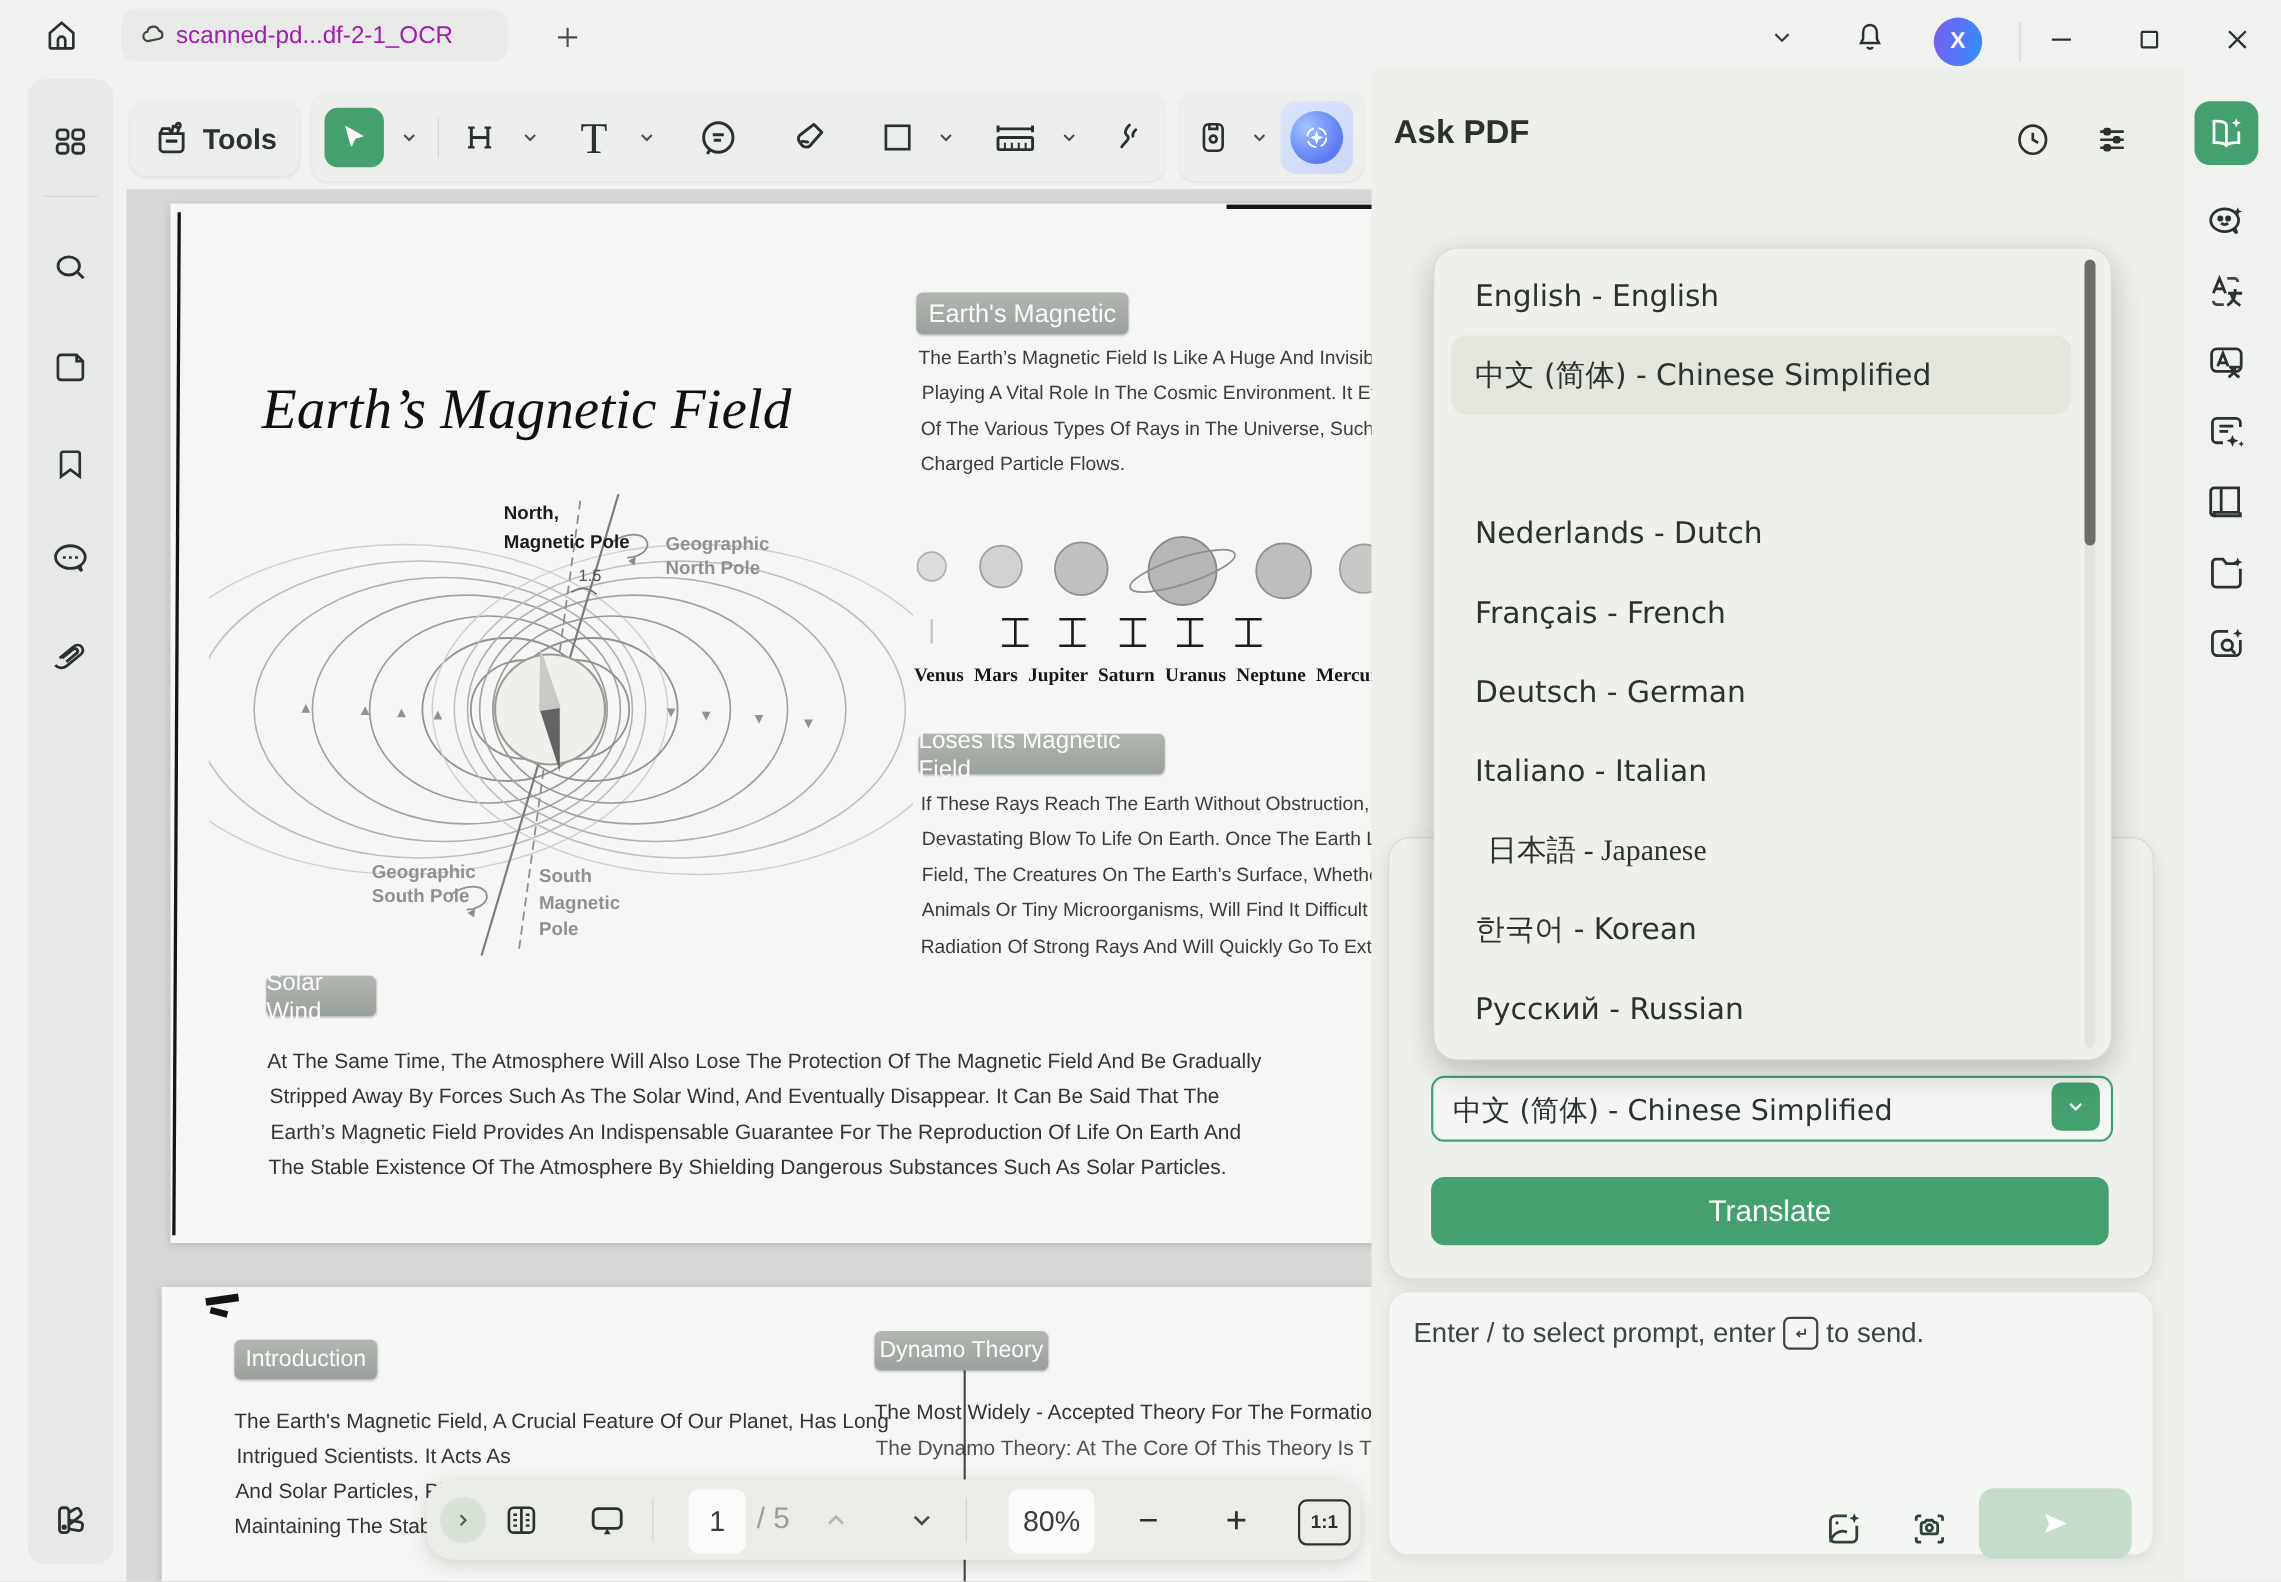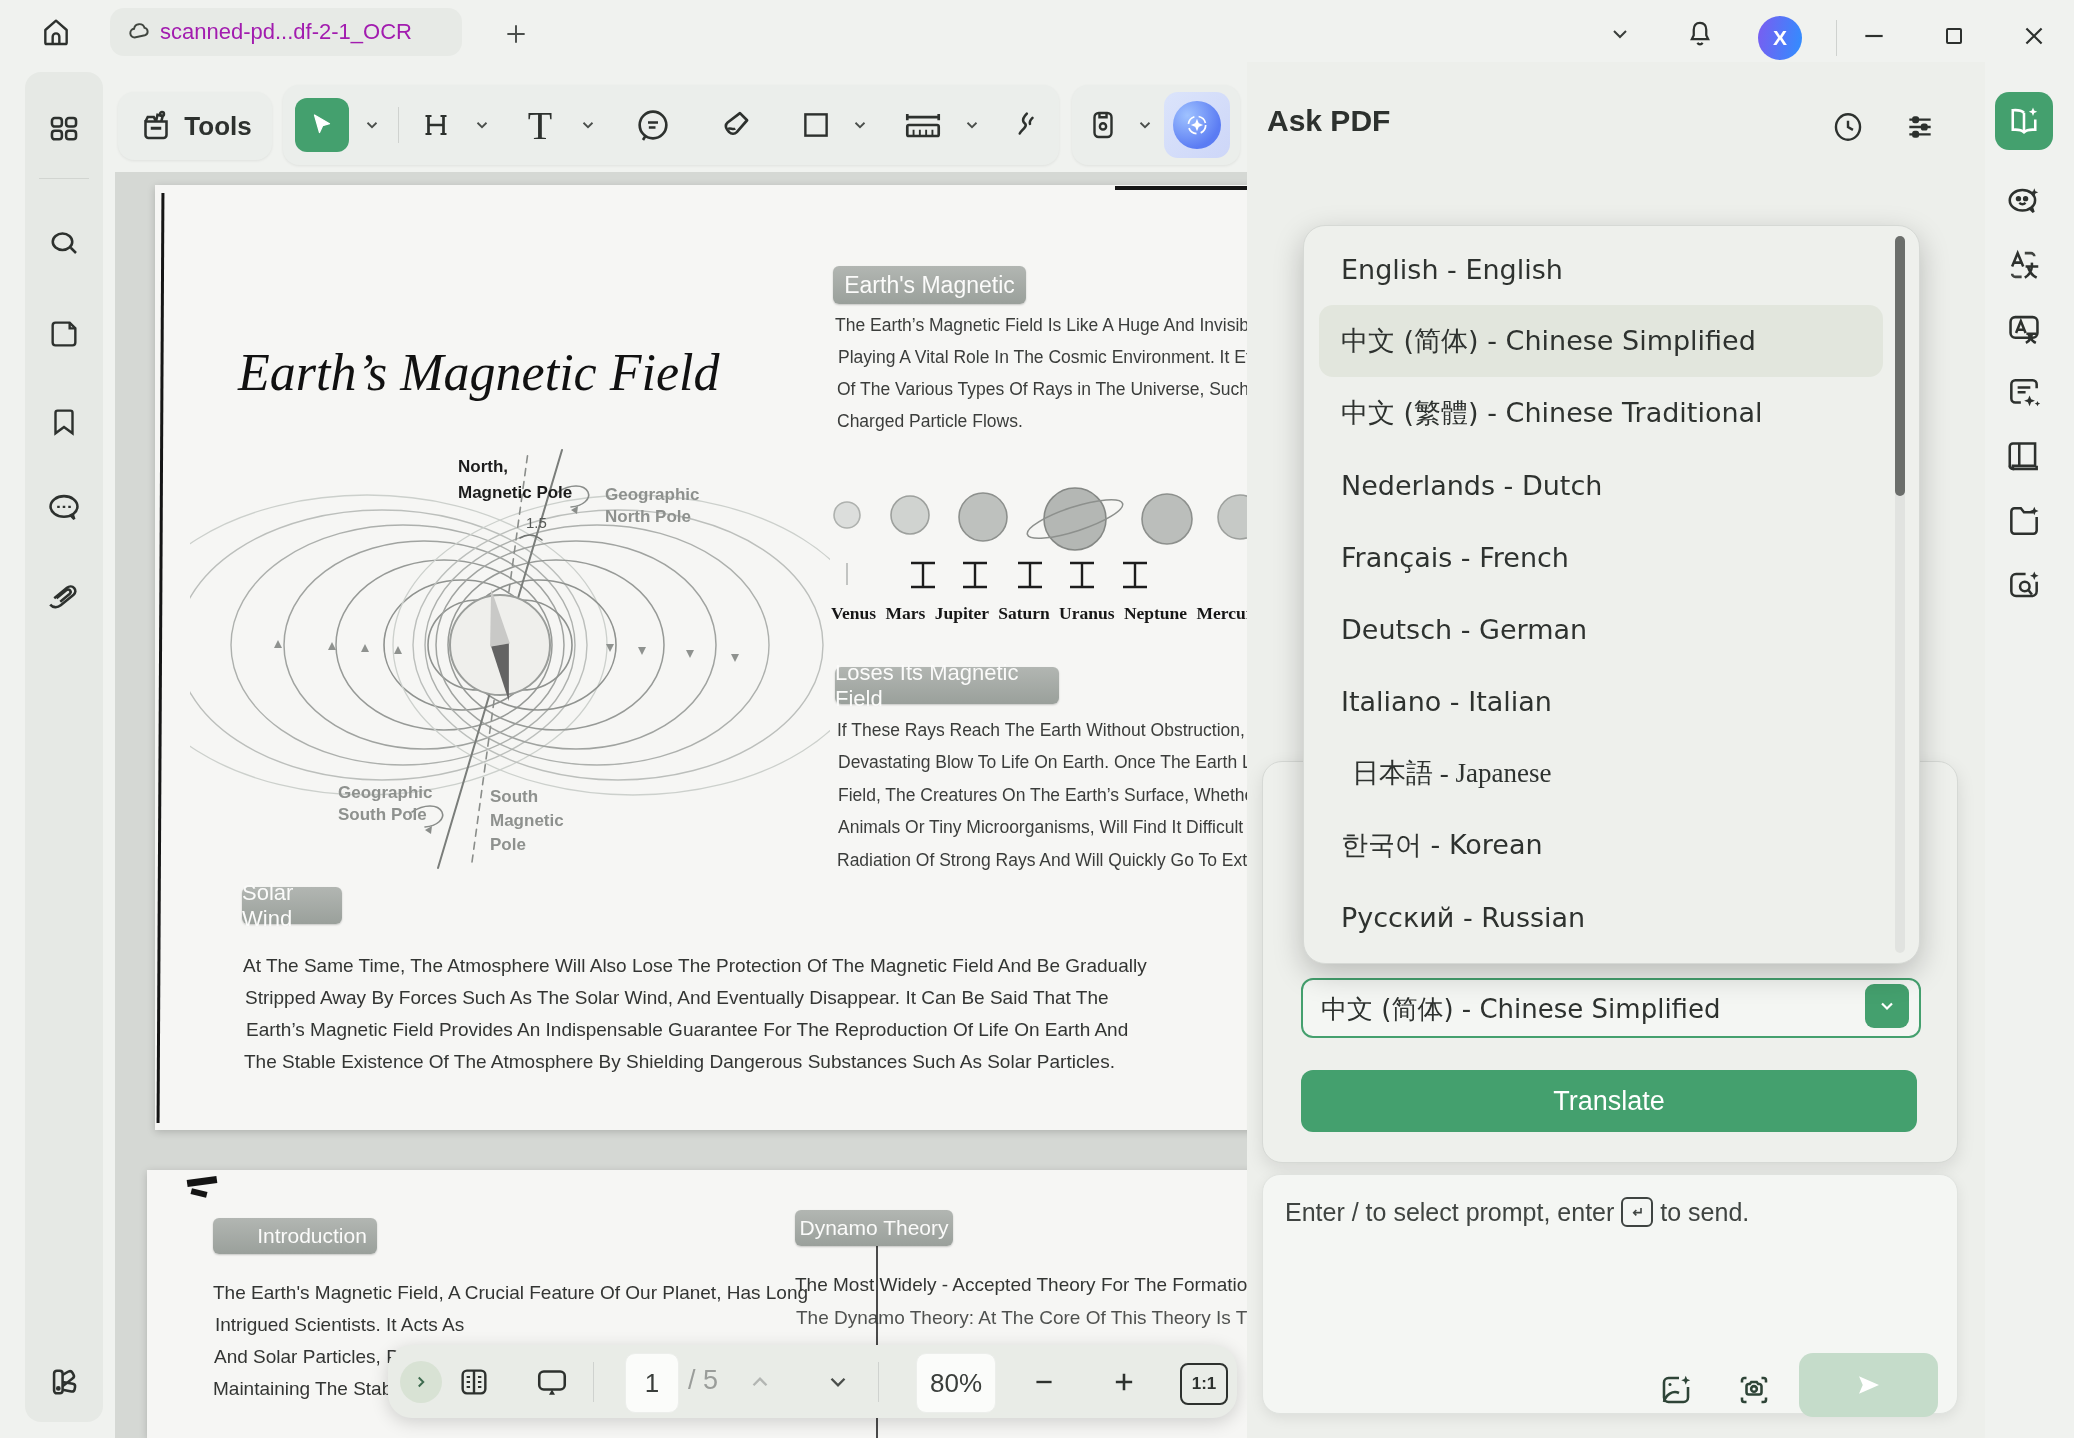--- a/index.html
+++ b/index.html
@@ -414,21 +414,21 @@
         <div class="docline2" style="left:3px;top:64px;">Earth’s Magnetic Field Provides An Indispensable Guarantee For The Reproduction Of Life On Earth And</div>
         <div class="docline2" style="left:1px;top:96px;">The Stable Existence Of The Atmosphere By Shielding Dangerous Substances Such As Solar Particles.</div>
       </div>
     </div>
 
     <div class="abs page" style="left:32px;top:998px;width:1125px;height:268px;">
       <div class="abs" style="left:40px;top:8px;width:30px;height:7px;background:#141414;transform:rotate(-8deg);"></div>
       <div class="abs" style="left:44px;top:20px;width:16px;height:6px;background:#141414;transform:rotate(14deg);"></div>
       <div class="abs" style="left:729px;top:42px;width:2px;height:226px;background:#4a4a4a;"></div>
 
-      <div class="abs doctag" style="left:66px;top:48px;width:130px;height:36px;font-size:21px;padding-left:34px;">Introduction</div>
+      <div class="abs doctag" style="left:66px;top:48px;width:130px;height:36px;font-size:21px;">Introduction</div>
       <div class="abs" style="left:66px;top:112px;width:640px;height:150px;">
         <div class="docline2" style="left:0;top:0;">The Earth's Magnetic Field, A Crucial Feature Of Our Planet, Has Long</div>
         <div class="docline2" style="left:2px;top:32px;">Intrigued Scientists. It Acts As</div>
         <div class="docline2" style="left:1px;top:64px;">And Solar Particles, Playing A</div>
         <div class="docline2" style="left:0;top:96px;">Maintaining The Stability Of T</div>
       </div>
 
       <div class="abs doctag" style="left:648px;top:40px;width:158px;height:36px;font-size:21px;">Dynamo Theory</div>
       <div class="abs" style="left:648px;top:104px;width:480px;height:160px;">
         <div class="docline2" style="left:0;top:0;">The Most Widely - Accepted Theory For The Formation Of The Earth's Magneti</div>
@@ -521,23 +521,20 @@
         <span>Translate</span>
       </div>
     </div>
 
     <div class="abs card" style="left:56px;top:163px;width:615px;height:737px;border-radius:22px;box-shadow:0 10px 30px rgba(0,0,0,.22);">
       <div class="listitem" style="top:7px;">
           <span style="font-family:'DejaVu Sans','Liberation Sans',sans-serif;">English - English</span>
         </div>
       <div class="listitem sel" style="top:79px;">
           <span style="font-family:'DejaVu Sans','Liberation Sans',sans-serif;">中文 (简体) - Chinese Simplified</span>
-        </div>
-      <div class="listitem" style="top:151px;">
-          <span style="font-family:'DejaVu Sans','Liberation Sans',sans-serif;">中文 (繁體) - Chinese Traditional</span>
         </div>
       <div class="listitem" style="top:223px;">
           <span style="font-family:'DejaVu Sans','Liberation Sans',sans-serif;">Nederlands - Dutch</span>
         </div>
       <div class="listitem" style="top:295px;">
           <span style="font-family:'DejaVu Sans','Liberation Sans',sans-serif;">Français - French</span>
         </div>
       <div class="listitem" style="top:367px;">
           <span style="font-family:'DejaVu Sans','Liberation Sans',sans-serif;">Deutsch - German</span>
         </div>

